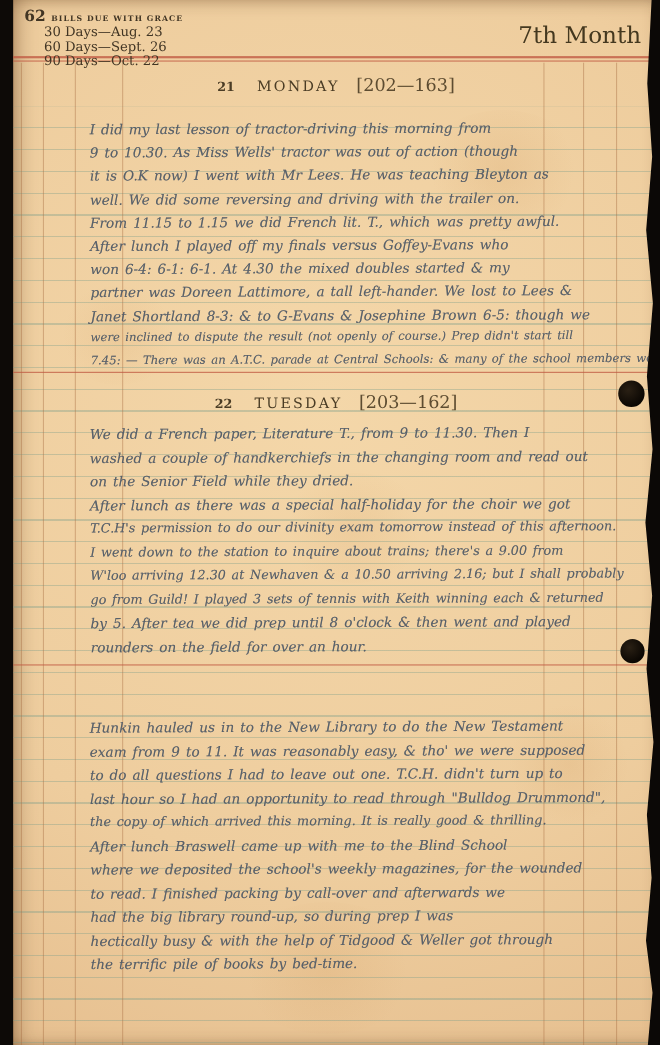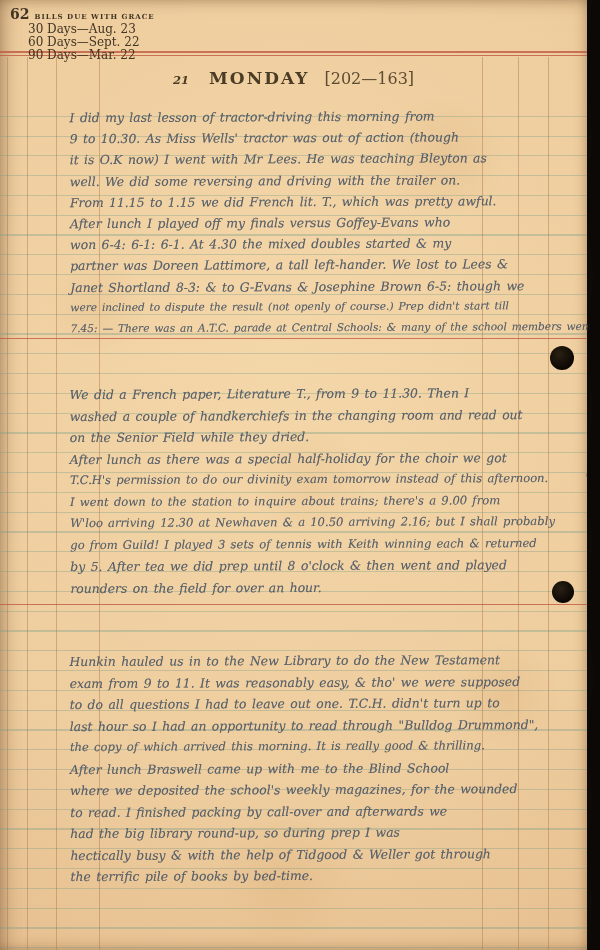--- a/index.html
+++ b/index.html
@@ -1,40 +1,40 @@
 <!DOCTYPE html>
 <html><head>
 <meta charset="utf-8">
 <style>
   html,body{margin:0;padding:0;background:#0d0a07;}
   .scene{position:relative;width:600px;height:950px;overflow:hidden;background:#0d0a07;
          font-family:"DejaVu Serif", serif;}
-  .paper{position:absolute;left:0;top:0;width:587px;height:950px;
+  .paper{position:absolute;left:12px;top:0;width:587px;height:950px;
          background:
            radial-gradient(ellipse 140% 90% at 48% 38%, #f4d7a9 0%, #eecd9e 50%, #e3ba8a 88%, #d6ab7b 100%);
          box-shadow:inset 14px 0 22px -14px rgba(90,55,25,.55), inset 0 10px 18px -12px rgba(90,55,25,.4),
                     inset -8px 0 14px -8px rgba(90,55,25,.35), inset 0 -10px 16px -12px rgba(90,55,25,.35);}
   .stain{position:absolute;border-radius:50%;pointer-events:none;}
   .feint{position:absolute;left:0;top:97px;width:587px;height:853px;
          background:repeating-linear-gradient(to bottom, transparent 0px, transparent 18.7px,
                     rgba(125,158,138,.38) 18.7px, rgba(125,158,138,.38) 19.8px);}
   .vline{position:absolute;top:57px;height:893px;width:1px;background:rgba(168,110,66,.42);}
   .redline{position:absolute;left:0;width:587px;background:#c05a42;opacity:.8;}
   .bills{position:absolute;left:10px;top:7px;color:#413524;line-height:13px;}
   .bills-top{white-space:nowrap;}
   .bills-num{font-size:14px;font-weight:bold;}
   .bills-title{font-size:7px;font-weight:bold;letter-spacing:1px;}
   .bills-line{font-size:12px;margin-left:18px;white-space:nowrap;}
   .month-title{position:absolute;left:180px;top:18px;width:280px;text-align:center;
                font-size:26px;letter-spacing:5px;color:#44381f;}
   .month-label{position:absolute;left:455px;top:20px;width:120px;text-align:center;
                font-size:21px;color:#44381f;}
   .day-header{position:absolute;left:0;width:587px;text-align:center;color:#4a3c25;white-space:nowrap;}
-  .day-num{font-size:11.5px;font-weight:bold;margin-right:15px;font-style:italic;}
-  .day-name{font-size:17px;font-weight:bold;letter-spacing:2px;margin-right:10px;}
+  .day-num{font-size:11.5px;font-weight:bold;margin-right:15px;}
+  .day-name{font-size:13px;font-weight:normal;letter-spacing:2px;margin-right:10px;}
   .day-count{font-size:16px;color:#5d4c31;}
   .entry{position:absolute;left:70px;transform:rotate(-.25deg);}
   .hand-line{height:var(--lh);font-family:"DejaVu Serif",serif;font-style:italic;
              font-size:12.4px;white-space:nowrap;color:rgba(82,92,104,.92);
              text-shadow:0 0 .5px rgba(82,92,104,.5);word-spacing:1.5px;}
   .punch-hole{position:absolute;border-radius:50%;
               background:radial-gradient(circle at 38% 35%, #2a2014 0%, #0b0703 70%);}
   .torn-edge{position:absolute;top:0;right:0;width:17px;height:950px;background:#0b0806;
              clip-path:polygon(55% 0,100% 0,100% 100%,35% 100%,60% 95%,25% 90%,55% 84%,30% 78%,
                                65% 71%,28% 64%,58% 57%,22% 50%,60% 43%,30% 36%,62% 29%,26% 22%,58% 15%,32% 8%);}
@@ -65,43 +65,49 @@
     <div class="redline" style="top:55px;height:1px;"></div>
     <div class="redline" style="top:338px;height:1px;"></div>
     <div class="redline" style="top:604px;height:1px;"></div>
 
     <div class="bills">
       <div class="bills-top">
         <span class="bills-num">62</span>
         <span class="bills-title">BILLS DUE WITH GRACE</span>
       </div>
       <div class="bills-line">30 Days—Aug. 23</div>
-      <div class="bills-line">60 Days—Sept. 22</div>
-      <div class="bills-line">90 Days—Mar. 22</div>
+      <div class="bills-line">60 Days—Sept. 26</div>
+      <div class="bills-line">90 Days—Oct. 22</div>
     </div>
+    <div class="month-label">7th Month</div>
 
     <div class="day-header" style="top:68px;">
       <span class="day-num">21</span>
       <span class="day-name">MONDAY</span>
       <span class="day-count">[202—163]</span>
     </div>
     <div class="entry" style="top:109px;--lh:21.2px;">
         <div class="hand-line">I did my last lesson of tractor-driving this morning from</div>
         <div class="hand-line">9 to 10.30.  As Miss Wells' tractor was out of action (though</div>
         <div class="hand-line">it is O.K now) I went with Mr Lees.  He was teaching Bleyton as</div>
         <div class="hand-line">well.  We did some reversing and driving with the trailer on.</div>
         <div class="hand-line">From 11.15 to 1.15 we did French lit. T., which was pretty awful.</div>
         <div class="hand-line">After lunch I played off my finals versus Goffey-Evans who</div>
         <div class="hand-line">won 6-4: 6-1: 6-1.  At 4.30 the mixed doubles started &amp; my</div>
         <div class="hand-line">partner was Doreen Lattimore, a tall left-hander.  We lost to Lees &amp;</div>
         <div class="hand-line">Janet Shortland 8-3: &amp; to G-Evans &amp; Josephine Brown 6-5: though we</div>
         <div class="hand-line" style="font-size: 10.6px;">were inclined to dispute the result (not openly of course.)  Prep didn't start till</div>
         <div class="hand-line" style="font-size: 10.6px;">7.45: — There was an A.T.C. parade at Central Schools: &amp; many of the school members went.</div>
       </div>
 
+    <div class="day-header" style="top:356px;">
+      <span class="day-num">22</span>
+      <span class="day-name">TUESDAY</span>
+      <span class="day-count">[203—162]</span>
+    </div>
     <div class="entry" style="top:386px;--lh:21.5px;">
         <div class="hand-line">We did a French paper, Literature T., from 9 to 11.30.  Then I</div>
         <div class="hand-line">washed a couple of handkerchiefs in the changing room and read out</div>
         <div class="hand-line">on the Senior Field while they dried.</div>
         <div class="hand-line">After lunch as there was a special half-holiday for the choir we got</div>
         <div class="hand-line" style="font-size: 11.6px;">T.C.H's permission to do our divinity exam tomorrow instead of this afternoon.</div>
         <div class="hand-line" style="font-size: 11.6px;">I went down to the station to inquire about trains; there's a 9.00 from</div>
         <div class="hand-line" style="font-size: 11.6px;">W'loo arriving 12.30 at Newhaven &amp; a 10.50 arriving 2.16; but I shall probably</div>
         <div class="hand-line" style="font-size: 11.6px;">go from Guild!  I played 3 sets of tennis with Keith winning each &amp; returned</div>
         <div class="hand-line">by 5.  After tea we did prep until 8 o'clock &amp; then went and played</div>

